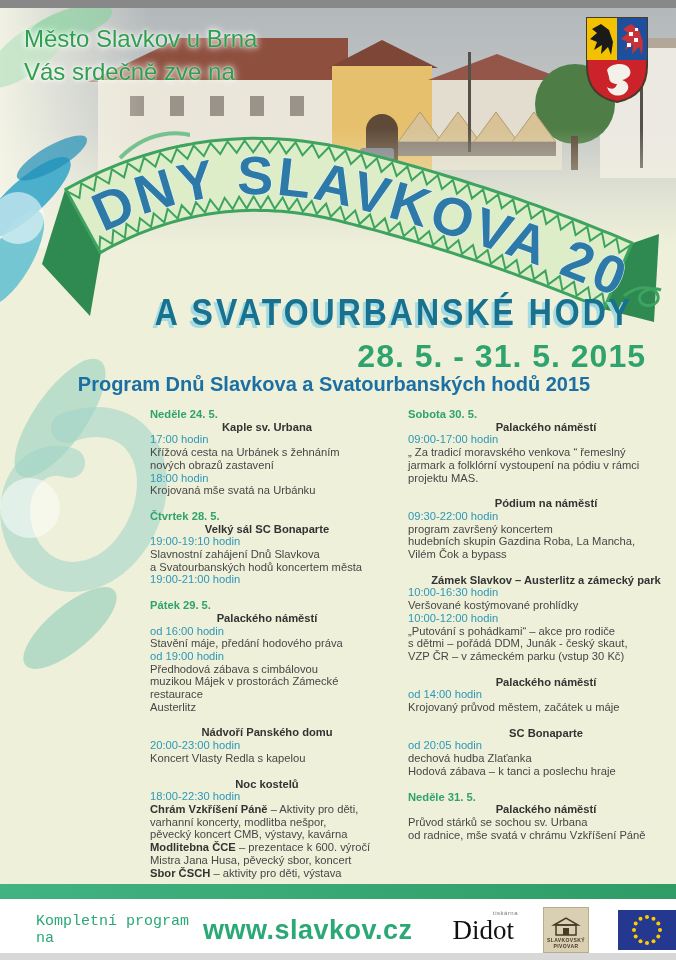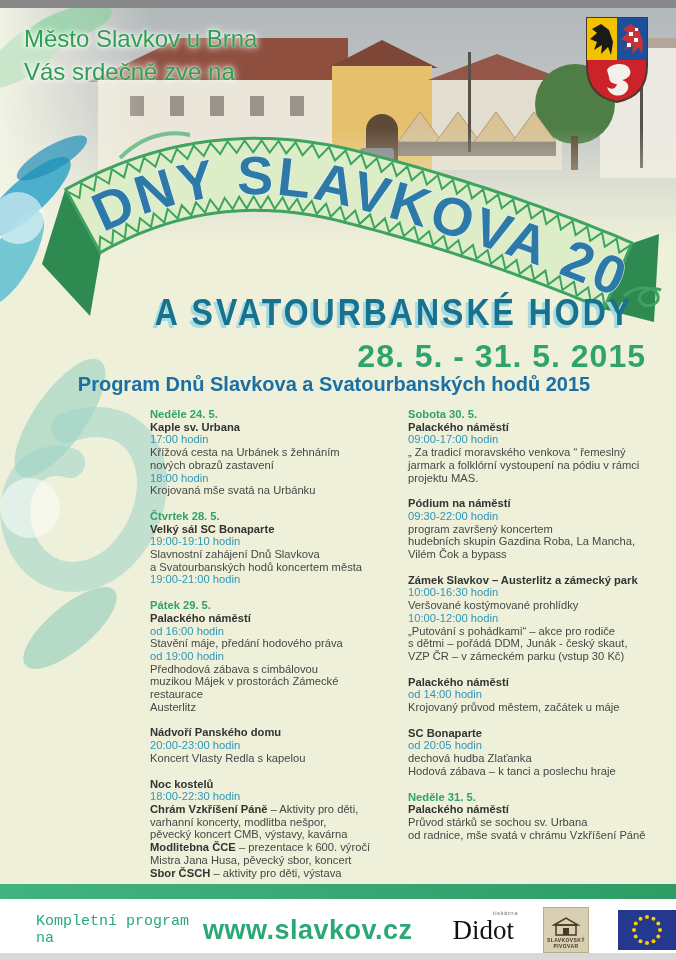--- a/index.html
+++ b/index.html
@@ -25,21 +25,21 @@
   .dates{position:absolute;right:30px;top:330px;z-index:4;font-weight:bold;font-size:32px;
          letter-spacing:1px;color:var(--green);}
   .heading{position:absolute;left:0;right:8px;top:365px;text-align:center;z-index:4;
            font-weight:bold;font-size:20px;color:var(--blue);}
   .program{position:absolute;left:150px;top:400px;z-index:4;display:flex;gap:24px;
            font-size:11.2px;line-height:12.7px;color:var(--dark);}
   .col-left{width:234px;} .col-right{width:276px;}
   .block{margin-bottom:13px;}
   .line{min-height:12.7px;}
   .line.day{color:var(--green);font-weight:bold;}
-  .line.venue{color:#333;font-weight:bold;}
+  .line.venue{color:#333;font-weight:bold;text-align:center;}
   .line.time{color:var(--teal);}
   .lead{font-weight:bold;color:#333;}
   .greenbar{position:absolute;left:0;top:876px;width:676px;height:15px;z-index:6;
             background:linear-gradient(90deg,#41b381,#2f9c66);}
   .footer{position:absolute;left:0;top:891px;width:676px;height:62px;background:#ffffff;z-index:6;
           display:flex;align-items:center;}
   .footer-prefix{margin-left:36px;font-family:"Liberation Mono",monospace;font-size:15px;
                  color:var(--footer-green);letter-spacing:0px;}
   .footer-url{margin-left:8px;font-weight:bold;font-size:27px;color:var(--footer-green);letter-spacing:.5px;}
   .logos{display:flex;align-items:center;margin-left:40px;gap:29px;}

